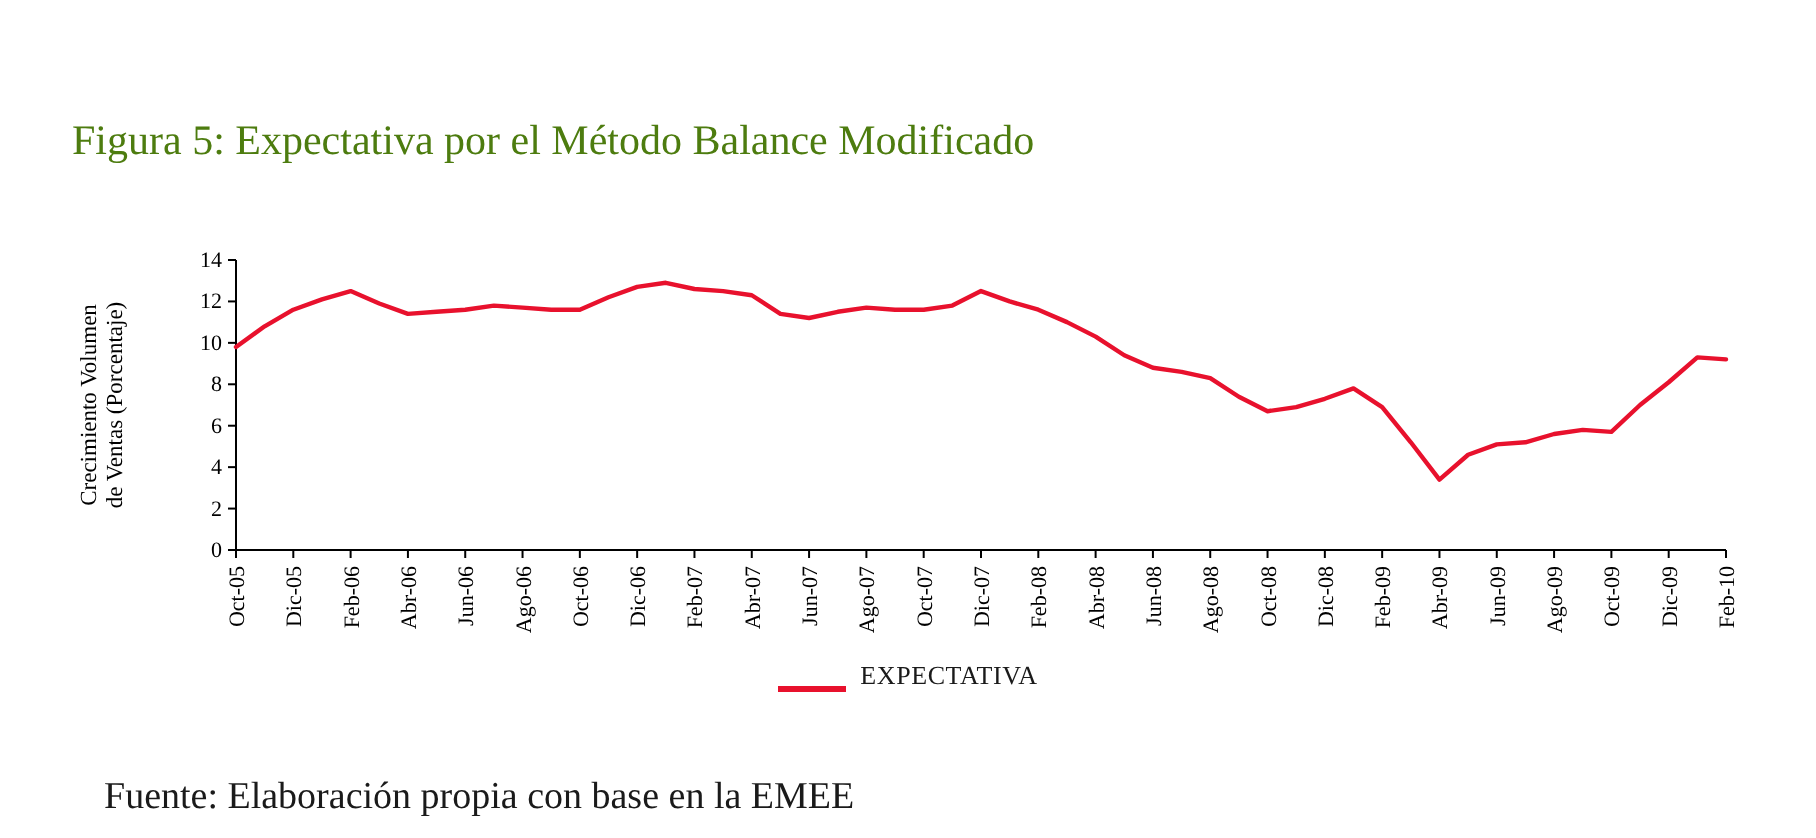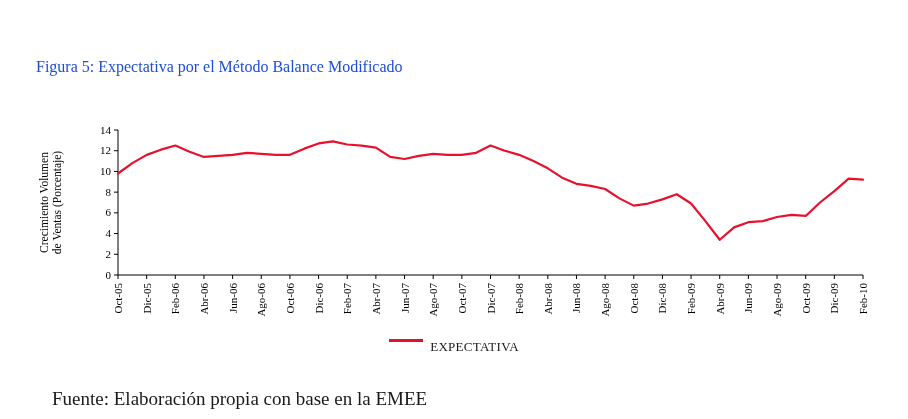--- a/index.html
+++ b/index.html
@@ -17,22 +17,22 @@
   }
   .page {
     position: absolute;
     inset: 0;
   }
   .figure-title {
     position: absolute;
     left: 36px;
     top: 58px;
     font-family: "Liberation Serif", serif;
-    font-size: 16px;
-    color: #1d4ed8;
+    font-size: 21px;
+    color: #4d7c0f;
     white-space: nowrap;
   }
   .source-note {
     position: absolute;
     left: 36px;
     top: 388px;
     font-family: "Liberation Serif", serif;
     font-size: 19px;
     color: #1a1a1a;
     white-space: nowrap;
@@ -53,21 +53,21 @@
     left: 0;
     top: 330px;
     width: 908px;
     text-align: center;
     font-family: "Liberation Serif", serif;
     font-size: 13px;
     letter-spacing: 0.3px;
   }
   .legend-inner {
     display: inline-flex;
-    align-items: flex-start;
+    align-items: flex-end;
     gap: 7px;
   }
   .legend-swatch {
     display: inline-block;
     width: 34px;
     height: 3px;
     background: #e8112d;
   }
   .legend-label {
     color: #1a1a1a;

